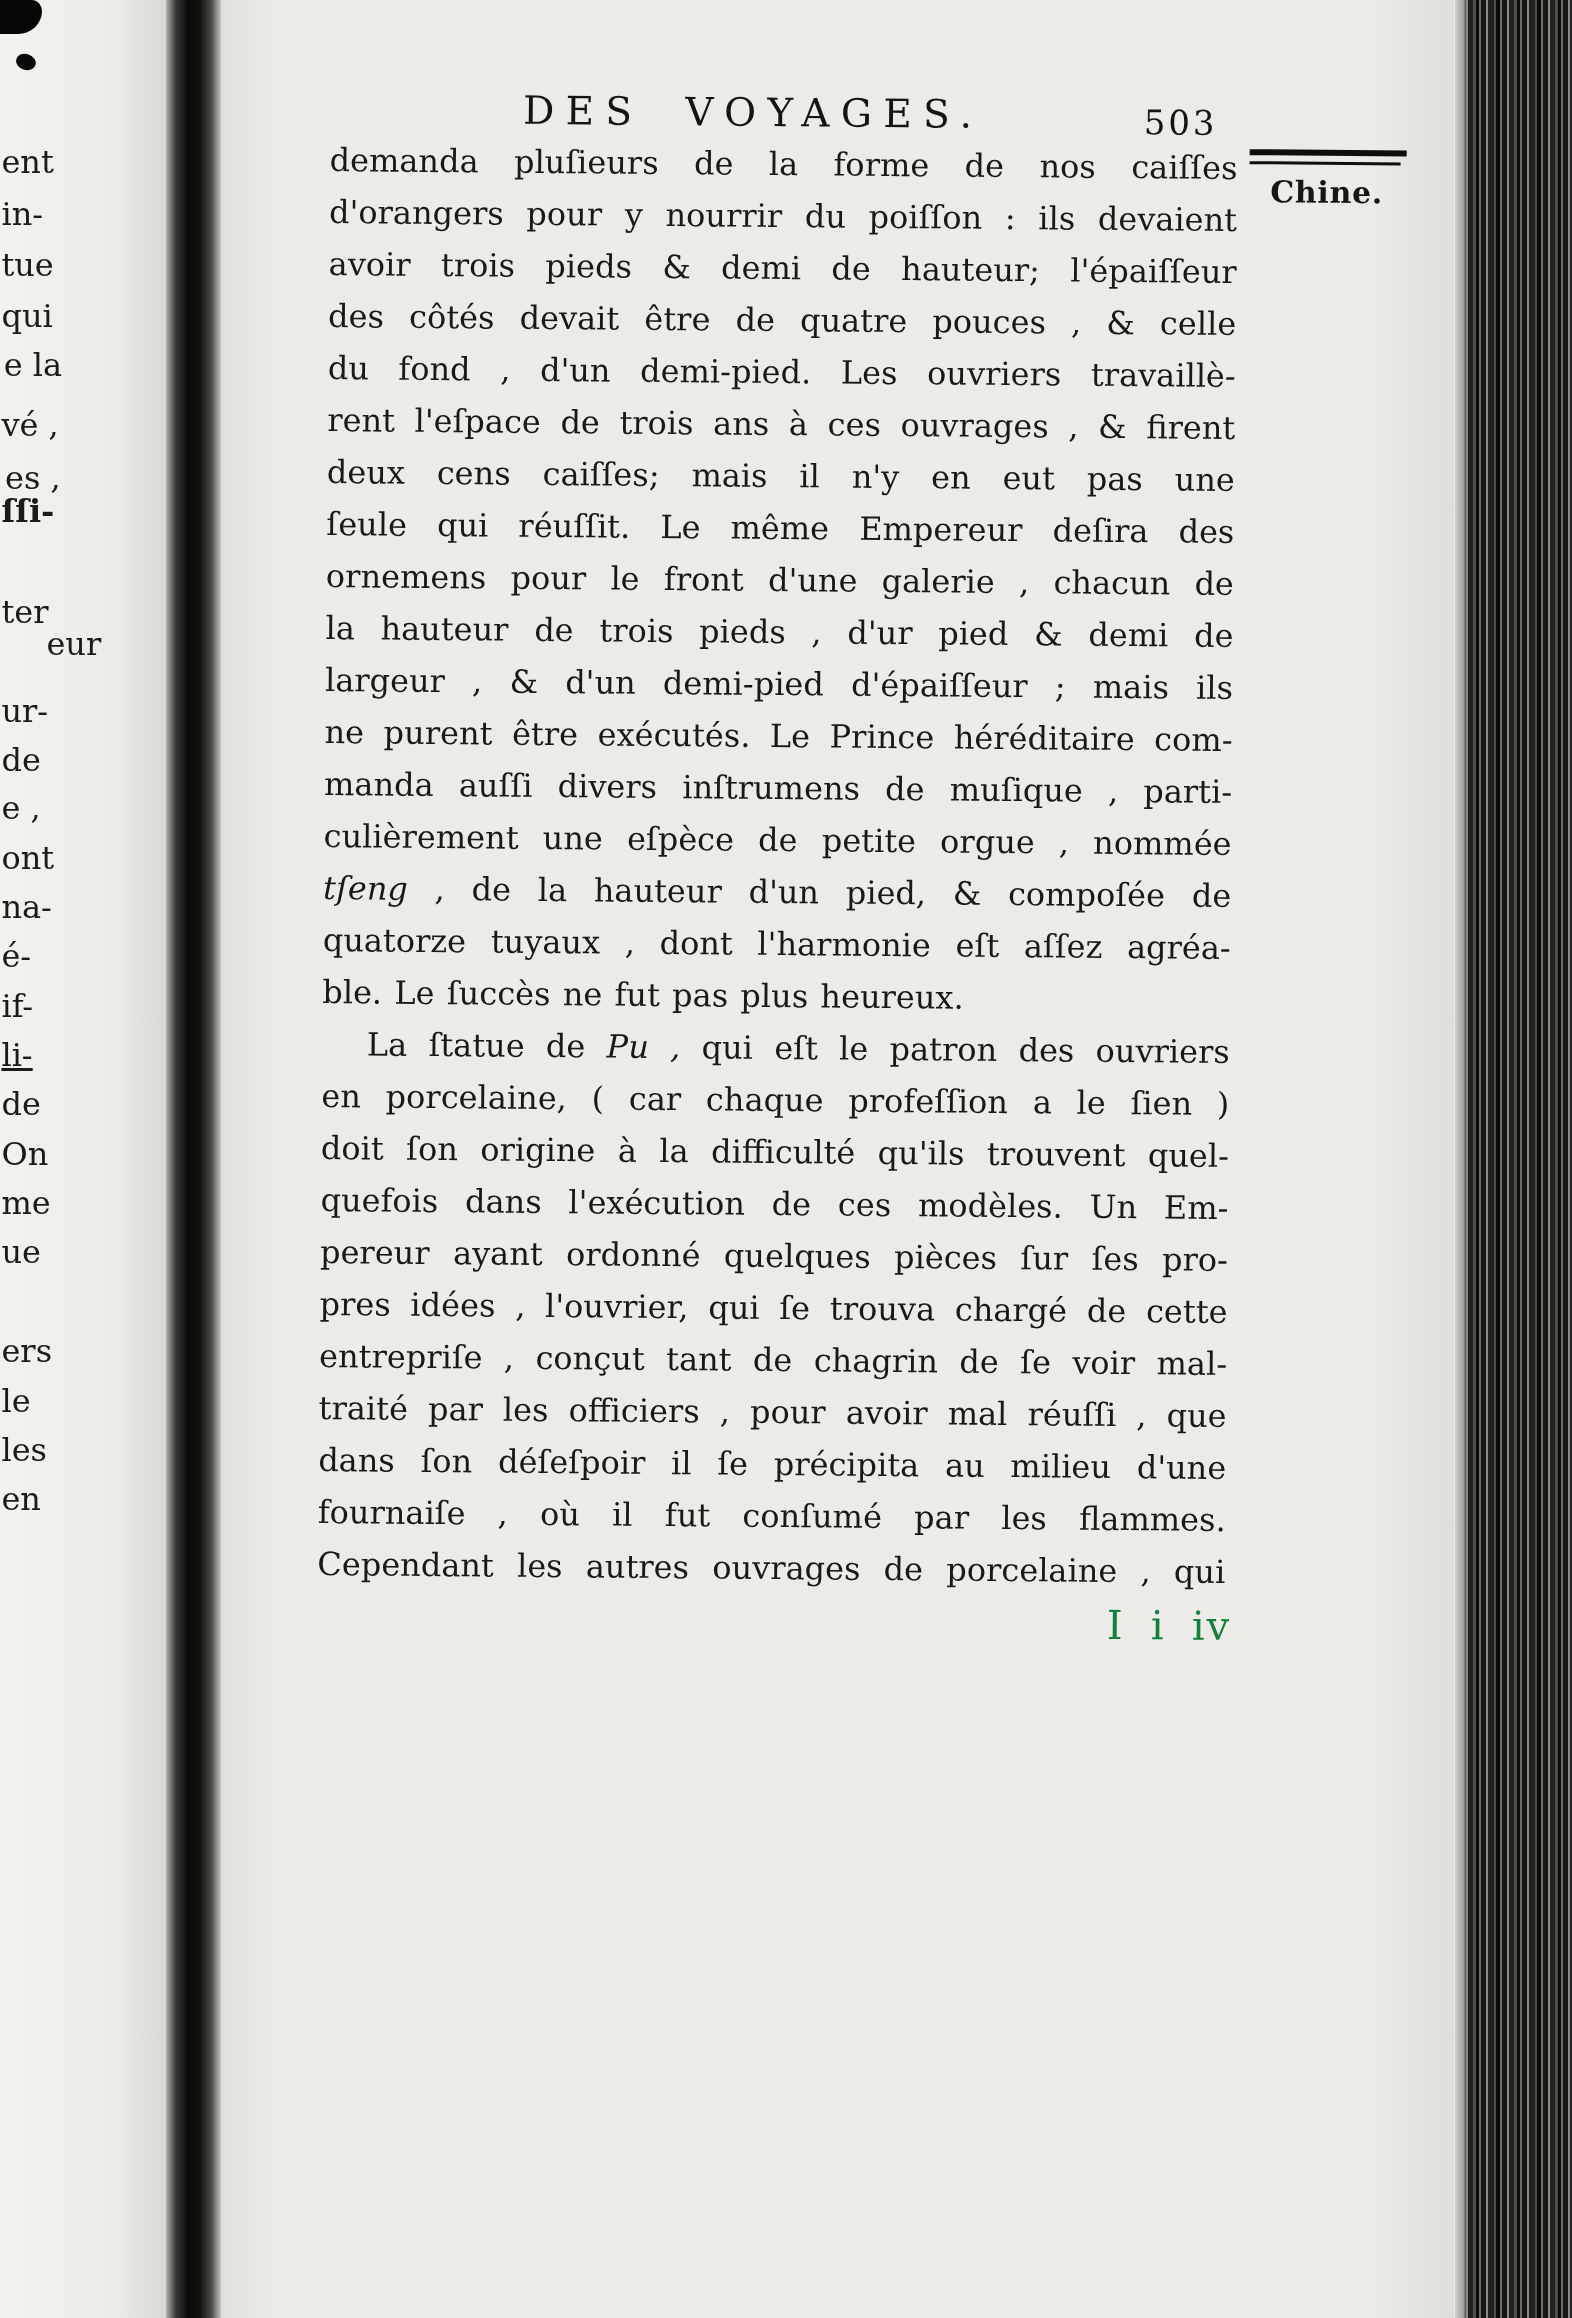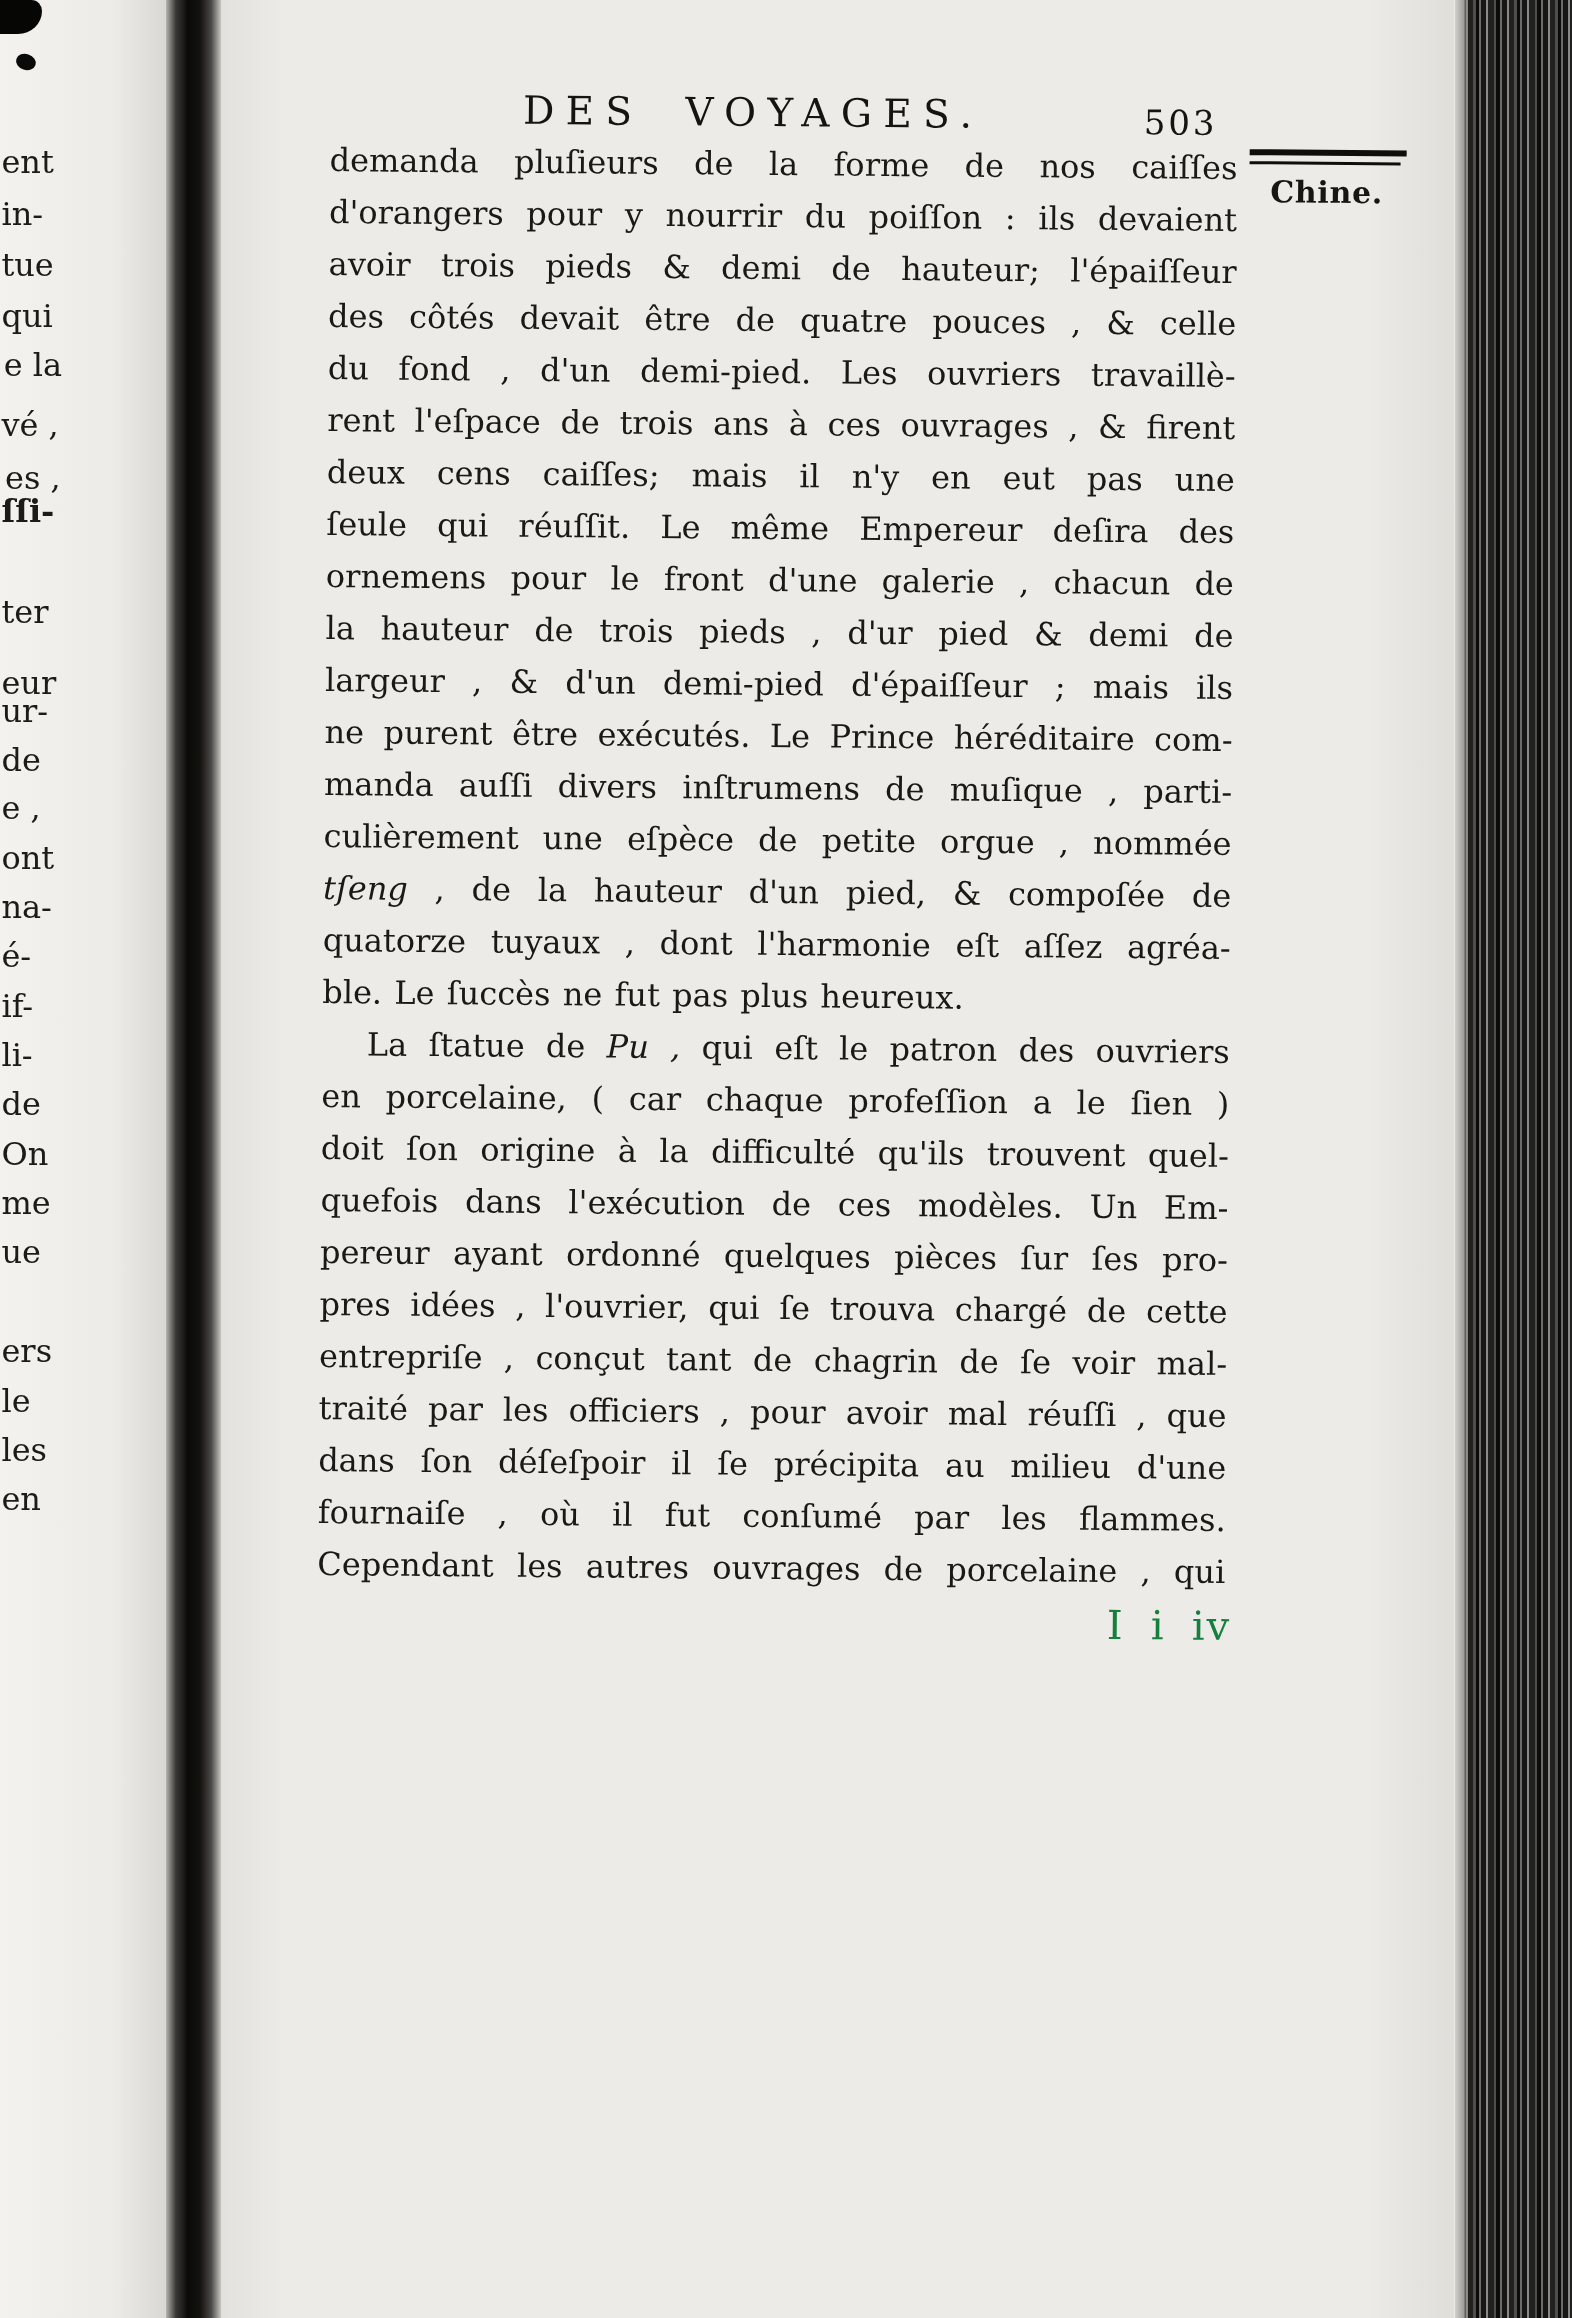--- a/index.html
+++ b/index.html
@@ -99,29 +99,29 @@
     <div id="fragments">
         <div class="frag" style="top: 145px;">ent</div>
         <div class="frag" style="top: 197px;">in-</div>
         <div class="frag" style="top: 248px;">tue</div>
         <div class="frag" style="top: 299px;">qui</div>
         <div class="frag" style="top: 348px; text-align: center;">e la</div>
         <div class="frag" style="top: 396px; margin-top: 12px;">vé ,</div>
         <div class="frag" style="top: 461px; text-align: center;">es ,</div>
         <div class="frag" style="top: 494px; font-weight: bold;">ſſi-</div>
         <div class="frag" style="top: 595px;">ter</div>
-        <div class="frag" style="top: 666px;">eur</div>
+        <div class="frag" style="top: 627px; padding-left: 45px;">eur</div>
         <div class="frag" style="top: 694px;">ur-</div>
         <div class="frag" style="top: 743px;">de</div>
         <div class="frag" style="top: 791px;">e ,</div>
         <div class="frag" style="top: 841px;">ont</div>
         <div class="frag" style="top: 890px;">na-</div>
         <div class="frag" style="top: 939px;">é-</div>
         <div class="frag" style="top: 989px;">if-</div>
-        <div class="frag" style="top: 1038px;">li-</div>
+        <div class="frag" style="top: 1038px; text-decoration: underline;">li-</div>
         <div class="frag" style="top: 1087px;">de</div>
         <div class="frag" style="top: 1137px;">On</div>
         <div class="frag" style="top: 1186px;">me</div>
         <div class="frag" style="top: 1235px;">ue</div>
         <div class="frag" style="top: 1334px;">ers</div>
         <div class="frag" style="top: 1384px;">le</div>
         <div class="frag" style="top: 1433px;">les</div>
         <div class="frag" style="top: 1482px;">en</div>
       </div>
   </div>

